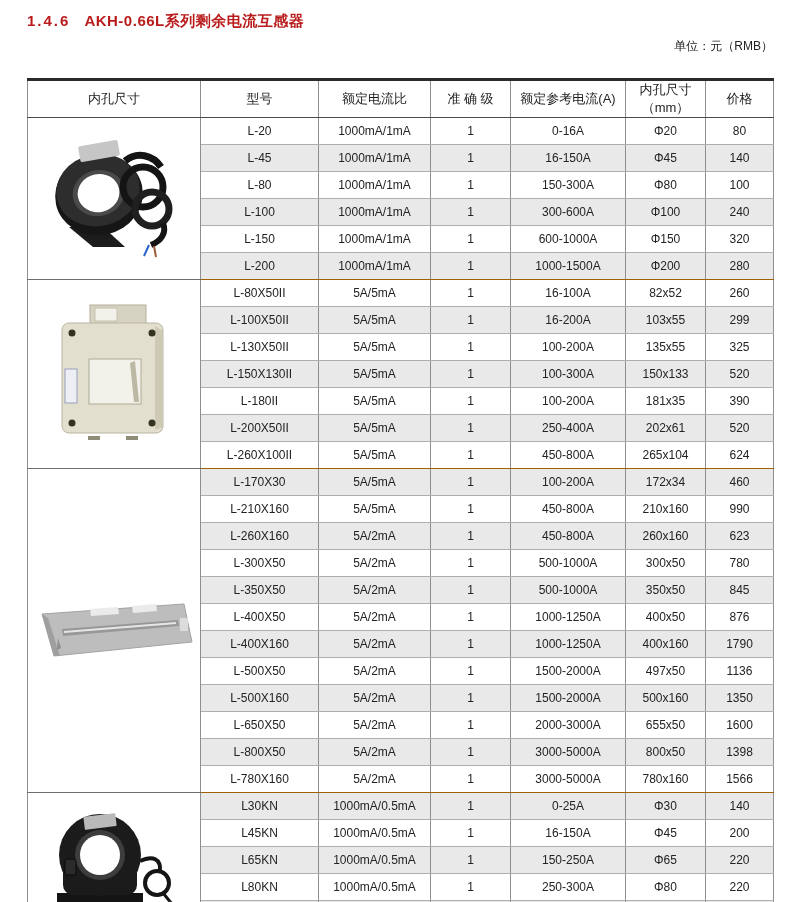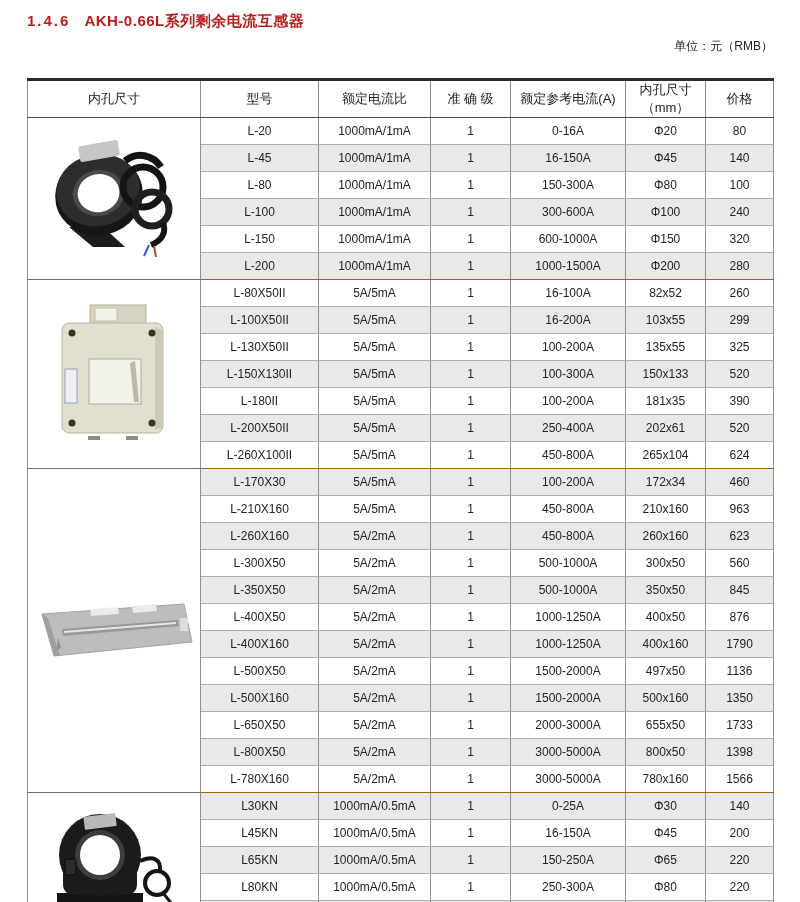--- a/index.html
+++ b/index.html
@@ -222,37 +222,37 @@
           <td>100-200A</td>
           <td>172x34</td>
           <td>460</td>
         </tr>
         <tr class="">
           <td>L-210X160</td>
           <td>5A/5mA</td>
           <td>1</td>
           <td>450-800A</td>
           <td>210x160</td>
-          <td>963</td>
+          <td>990</td>
         </tr>
         <tr class="alt">
           <td>L-260X160</td>
           <td>5A/2mA</td>
           <td>1</td>
           <td>450-800A</td>
           <td>260x160</td>
           <td>623</td>
         </tr>
         <tr class="">
           <td>L-300X50</td>
           <td>5A/2mA</td>
           <td>1</td>
           <td>500-1000A</td>
           <td>300x50</td>
-          <td>560</td>
+          <td>780</td>
         </tr>
         <tr class="alt">
           <td>L-350X50</td>
           <td>5A/2mA</td>
           <td>1</td>
           <td>500-1000A</td>
           <td>350x50</td>
           <td>845</td>
         </tr>
         <tr class="">
@@ -286,21 +286,21 @@
           <td>1500-2000A</td>
           <td>500x160</td>
           <td>1350</td>
         </tr>
         <tr class="">
           <td>L-650X50</td>
           <td>5A/2mA</td>
           <td>1</td>
           <td>2000-3000A</td>
           <td>655x50</td>
-          <td>1733</td>
+          <td>1600</td>
         </tr>
         <tr class="alt">
           <td>L-800X50</td>
           <td>5A/2mA</td>
           <td>1</td>
           <td>3000-5000A</td>
           <td>800x50</td>
           <td>1398</td>
         </tr>
         <tr class=" section-end">

